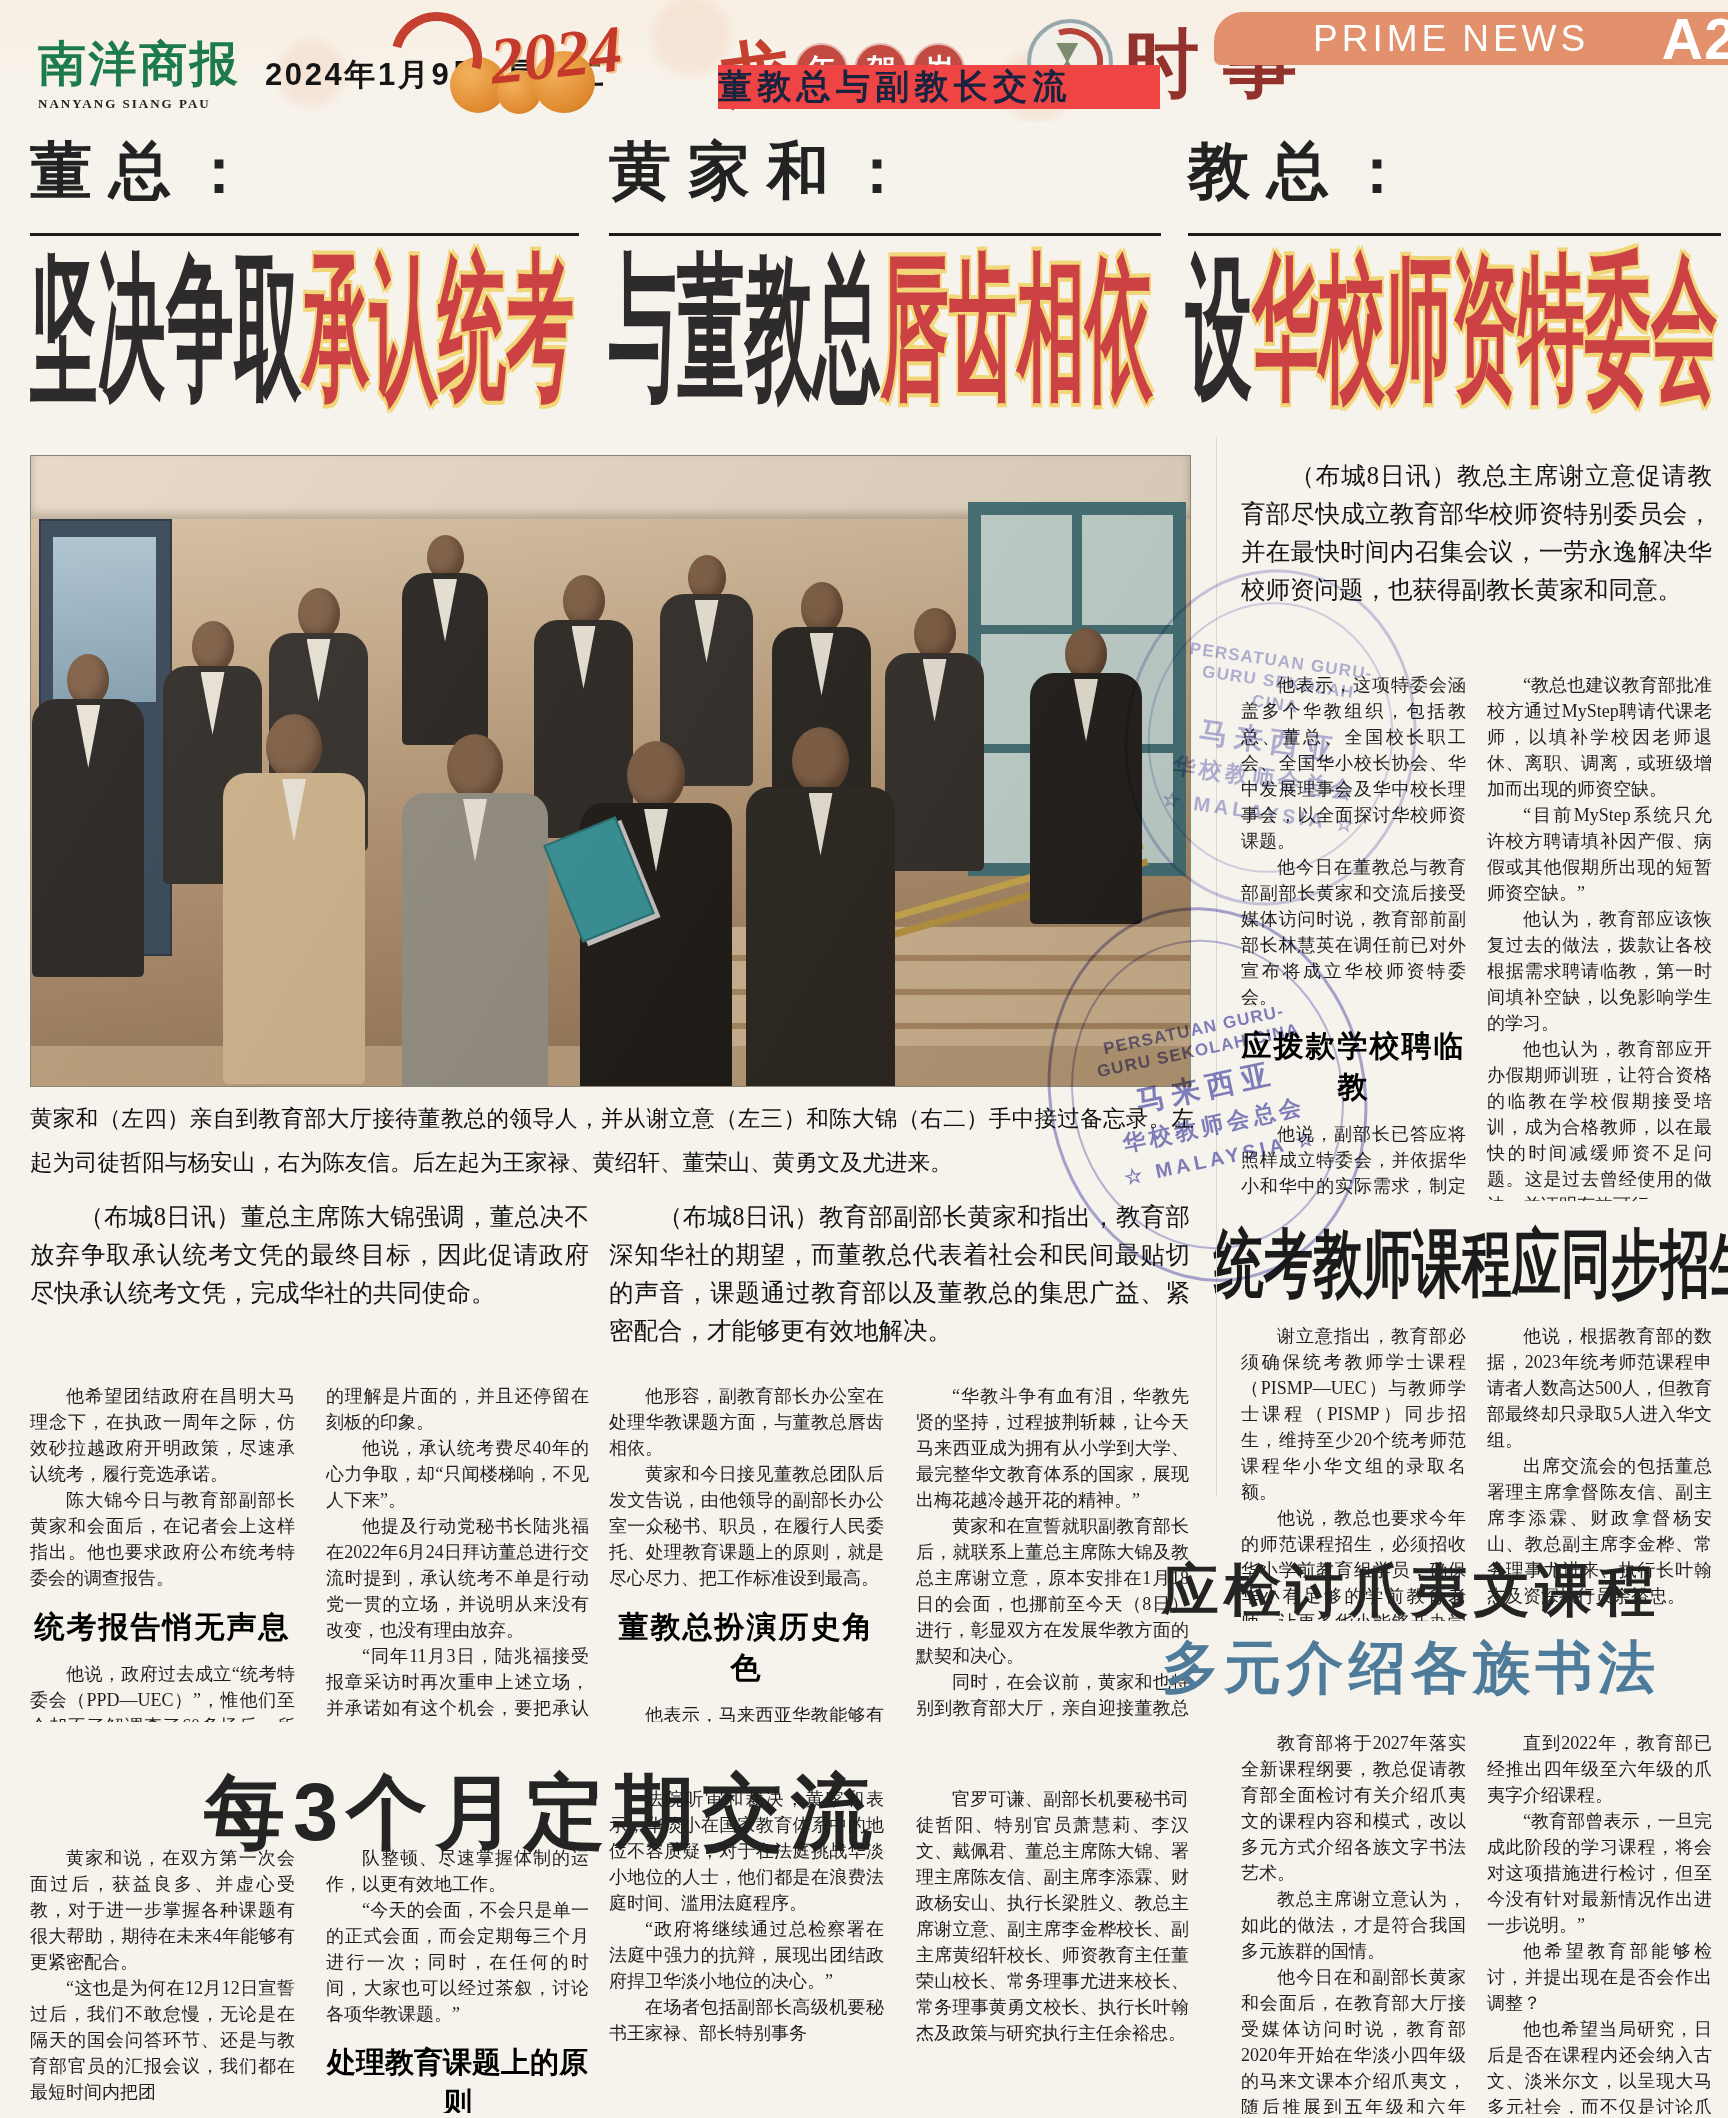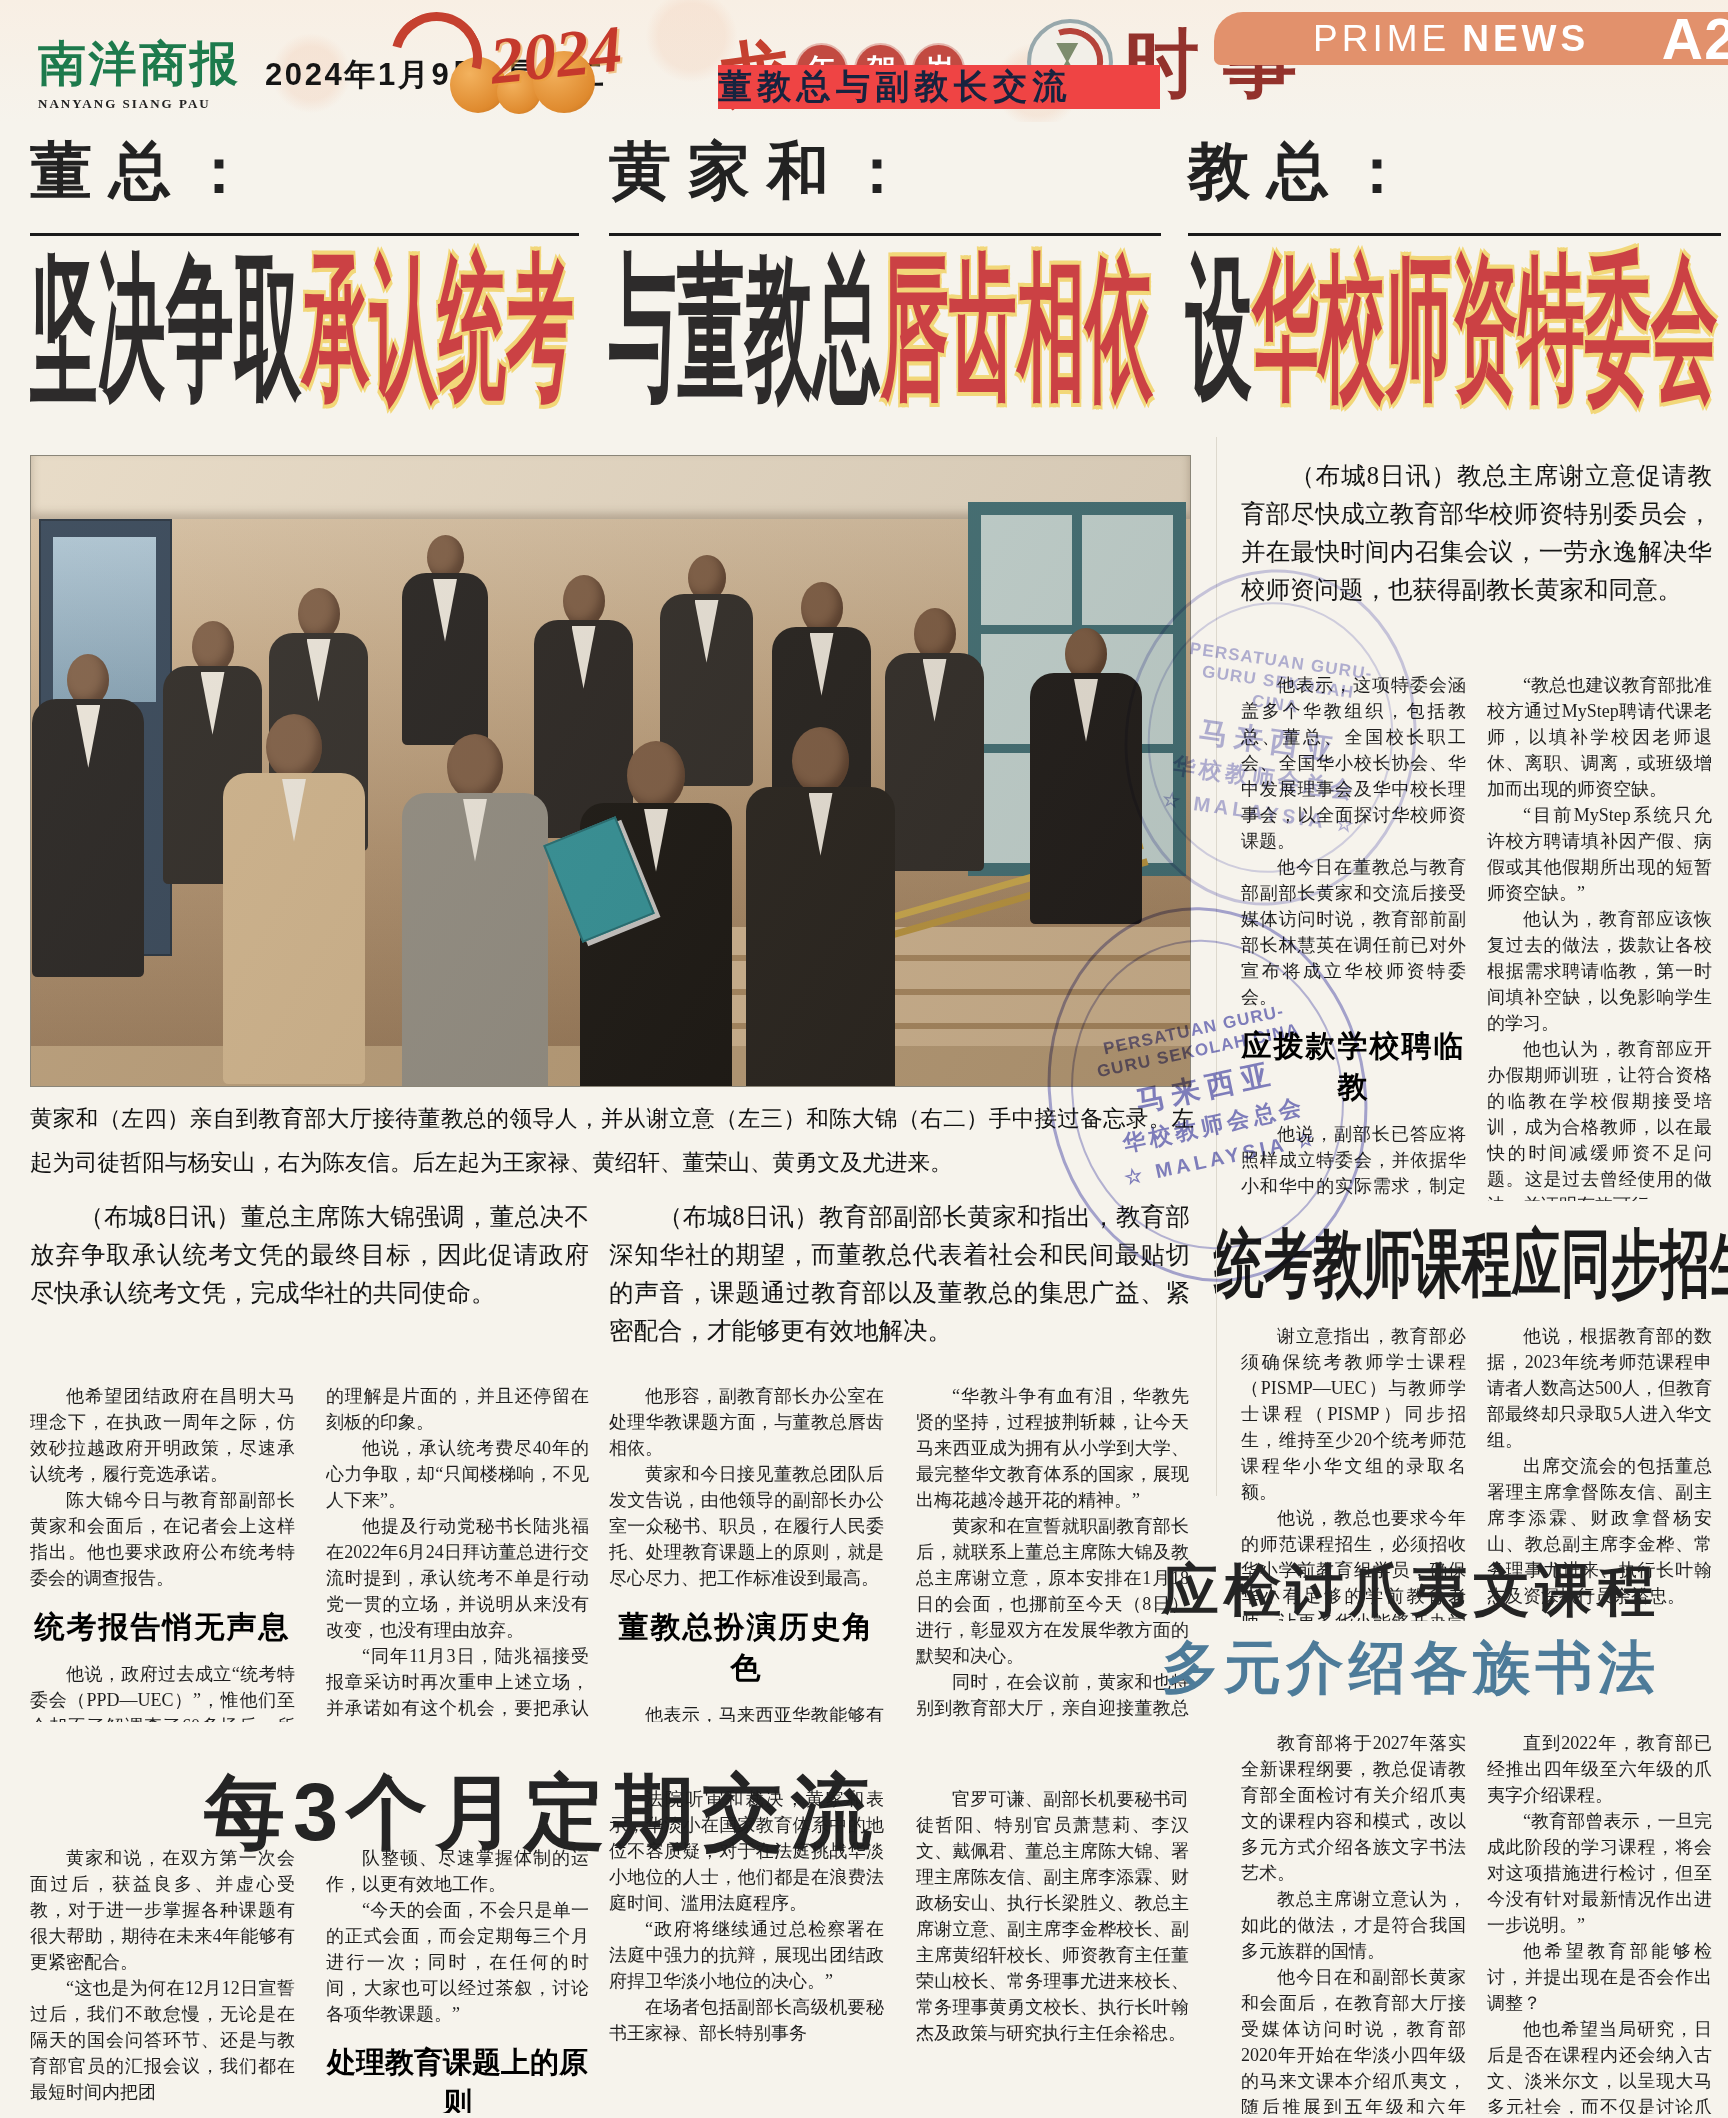--- a/index.html
+++ b/index.html
@@ -22,21 +22,21 @@
   .festive-dragon{font-family:"Liberation Serif",serif;font-weight:bold;font-size:71px;color:#c5402f;transform:rotate(-8deg);}
   .badge{width:49px;height:49px;border-radius:50%;background:#c24a41;color:#fff;display:flex;align-items:center;justify-content:center;font-size:29px;font-weight:bold;box-shadow:0 0 0 2px rgba(194,74,65,.35);}
   .section-icon{width:78px;height:78px;border-radius:50%;background:#f2efe8;border:4.6px solid #97a8ac;position:relative;overflow:hidden;}
   .section-icon::before{content:"";position:absolute;inset:5.3px;border-radius:50%;border:6.6px solid transparent;border-top-color:#b5433a;border-right-color:#b5433a;transform:rotate(25deg);}
   .section-icon::after{content:"";position:absolute;left:25px;top:20px;width:22.5px;height:37px;background:#7d8c6d;clip-path:polygon(0 0,100% 0,55% 50%,100% 100%,0 100%,45% 50%);}
   .section-label{font-family:"Liberation Serif",serif;font-weight:bold;font-size:74px;color:#93322c;letter-spacing:24px;}
   .sub-banner{background:#ef4444;display:flex;align-items:center;}
   .sub-banner span{font-size:34px;font-weight:bold;color:#17233f;letter-spacing:5.3px;}
   .prime-banner{background:#e2916c;border-radius:29px 0 0 6.6px;display:flex;align-items:center;color:#fff;}
   .prime-word{font-size:37px;letter-spacing:4px;font-weight:normal;}
-  .news-word{font-size:37px;font-weight:bold;letter-spacing:4px;margin-left:12px;}
+  .news-word{font-size:37px;font-weight:normal;letter-spacing:4px;margin-left:12px;}
   .banner-div{width:1.3px;height:38px;background:rgba(255,255,255,.55);margin:0 26.5px 0 46px;}
   .page-no{font-size:57px;font-weight:bold;letter-spacing:1.3px;}
 
   
   .kicker-block{border-bottom:3.3px solid #1a1a1a;padding-bottom:20px;}
   .kicker{font-size:62px;font-weight:bold;letter-spacing:17px;color:#222;}
   .headline-wrap{height:182px;overflow:visible;white-space:nowrap;}
   .headline{display:inline-block;font-weight:bold;font-size:157px;line-height:1.05;letter-spacing:1.3px;
             transform:scaleX(.43);transform-origin:left top;color:#2d2b2b;}
   .hl-red{color:#cb4144;text-shadow:4px 4px 0 #f2d779,-4px -4px 0 #f2d779,4px -4px 0 #f2d779,-4px 4px 0 #f2d779;}

